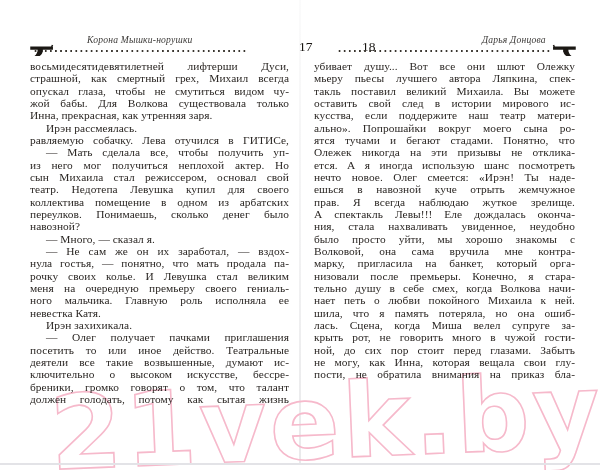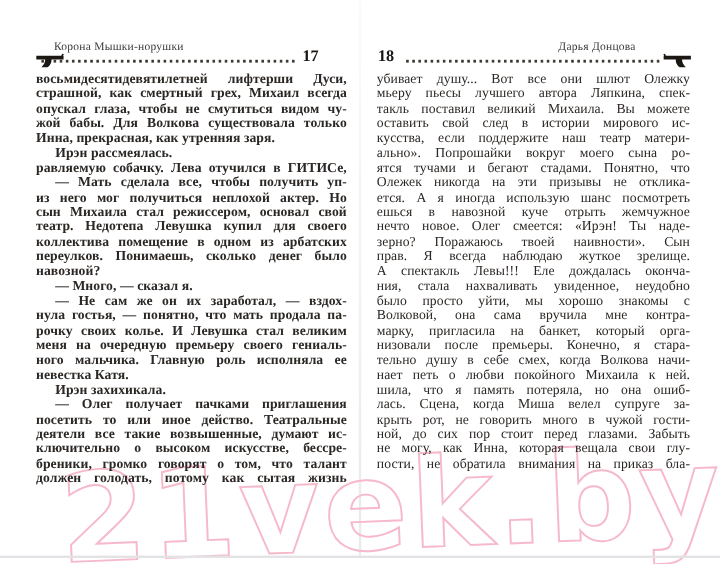--- a/index.html
+++ b/index.html
@@ -34,33 +34,36 @@
     z-index:0;
   }
   .bottom-edge{
     position:absolute;left:0;top:463px;width:600px;height:2px;
     background:#e3e3e7;z-index:3;
   }
 
   
   .running-title{
     position:absolute;
+    font-style:italic;
     font-size:9.6px;
     color:#3c3a38;
     letter-spacing:0.2px;
     z-index:2;
+    margin-left:42px;
   }
   .rt-left{left:45px;top:34px;}
-  .rt-right{left:440px;top:34px;width:115px;text-align:center;}
+  .rt-right{left:440px;top:34px;width:115px;text-align:left;}
   .pagenum{
     position:absolute;
-    font-weight:700;
+    font-weight:400;
     font-size:13.5px;
     color:#181512;
     z-index:2;
+    margin-left:47px;
   }
   .pn-left{left:252px;top:39px;}
   .pn-right{left:315px;top:39px;}
   .dots{
     position:absolute;top:49px;height:4px;
     background-image:radial-gradient(circle, #39352f 1.05px, transparent 1.35px);
     background-size:5.1px 4px;
     background-repeat:repeat-x;
     background-position:0 50%;
     z-index:2;
@@ -74,21 +77,21 @@
   .gun-right{left:552px;top:43px;transform:scaleX(-1);}
 
   
   .col{
     position:absolute;top:60px;
     z-index:2;
     font-size:11.4px;
     color:#2b2724;
     letter-spacing:0.05px;
   }
-  .col-left{left:30px;width:259px;font-weight:bold;}
+  .col-left{left:30px;width:259px;}
   .col-right{left:314px;width:261px;}
   .line{
     line-height:12.34px;
     height:12.34px;
     text-align:justify;
     text-align-last:justify;
     white-space:normal;
     overflow:hidden;
   }
   .line.end{text-align-last:left;}
@@ -152,23 +155,22 @@
   <div class="col col-right">
       <div class="line">убивает душу... Вот все они шлют Олежку</div>
       <div class="line">мьеру пьесы лучшего автора Ляпкина, спек-</div>
       <div class="line">такль поставил великий Михаила. Вы можете</div>
       <div class="line">оставить свой след в истории мирового ис-</div>
       <div class="line">кусства, если поддержите наш театр матери-</div>
       <div class="line">ально». Попрошайки вокруг моего сына ро-</div>
       <div class="line">ятся тучами и бегают стадами. Понятно, что</div>
       <div class="line">Олежек никогда на эти призывы не отклика-</div>
       <div class="line">ется. А я иногда использую шанс посмотреть</div>
+      <div class="line">нечто новое. Олег смеется: «Ирэн! Ты наде-</div>
       <div class="line">ешься в навозной куче отрыть жемчужное</div>
-      <div class="line">нечто новое. Олег смеется: «Ирэн! Ты наде-</div>
-      <div class="line">зерно? Поражаюсь твоей наивности». Сын</div>
       <div class="line">прав. Я всегда наблюдаю жуткое зрелище.</div>
       <div class="line">А спектакль Левы!!! Еле дождалась оконча-</div>
       <div class="line">ния, стала нахваливать увиденное, неудобно</div>
       <div class="line">было просто уйти, мы хорошо знакомы с</div>
       <div class="line">Волковой, она сама вручила мне контра-</div>
       <div class="line">марку, пригласила на банкет, который орга-</div>
       <div class="line">низовали после премьеры. Конечно, я стара-</div>
       <div class="line">тельно душу в себе смех, когда Волкова начи-</div>
       <div class="line">нает петь о любви покойного Михаила к ней.</div>
       <div class="line">шила, что я память потеряла, но она ошиб-</div>

